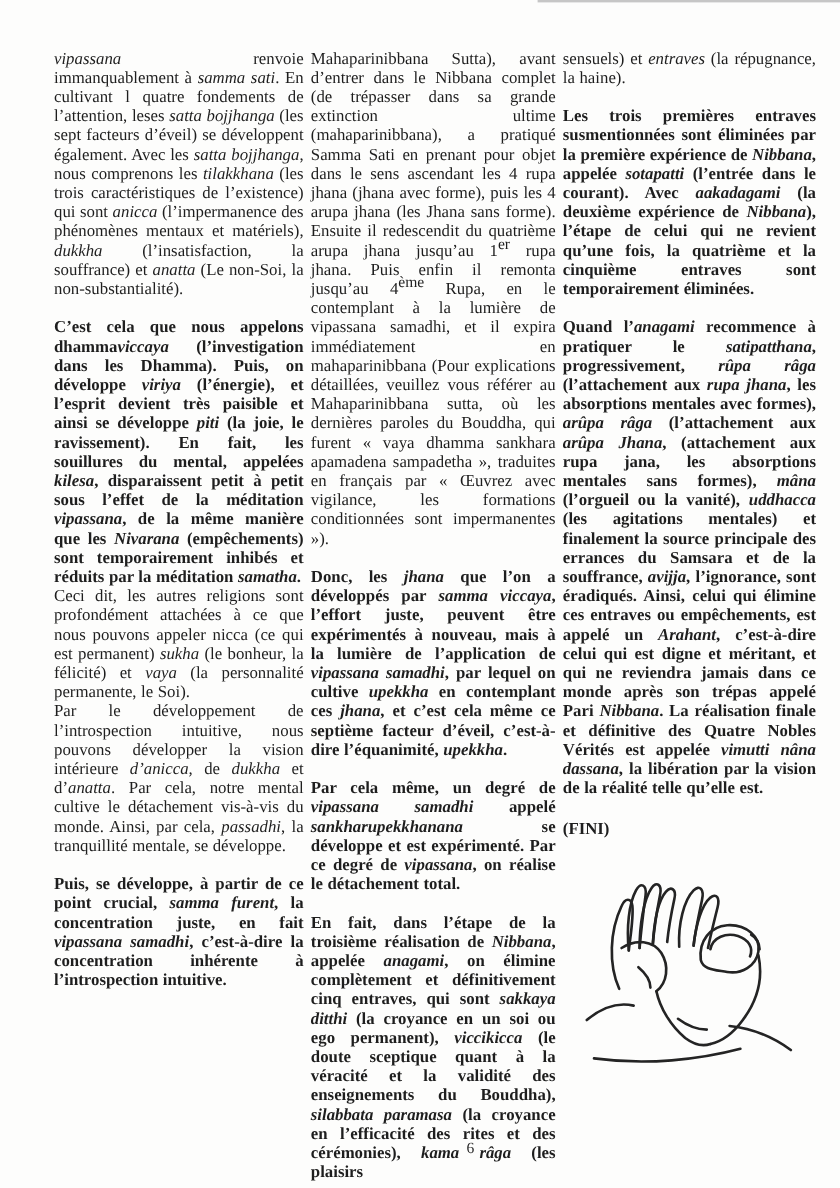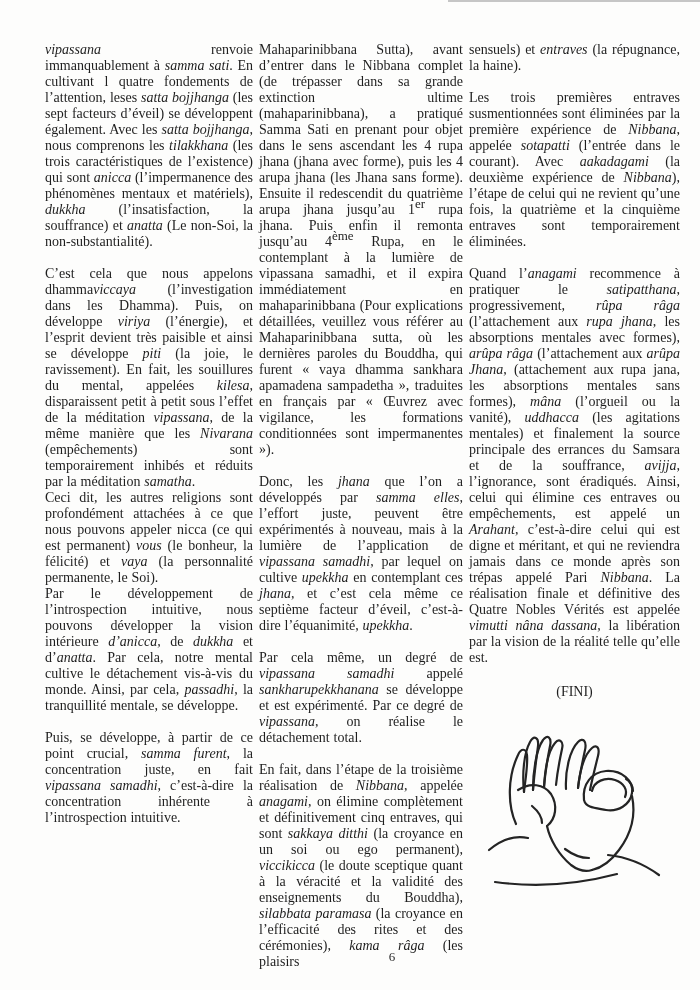--- a/index.html
+++ b/index.html
@@ -29,22 +29,22 @@
   .col-2{width:204px;margin-right:6px;}
   .col-3{width:211px;}
   .para{
     margin:0;
     font-size:14px;
     line-height:16px;
     text-align:justify;
     letter-spacing:0;
     word-spacing:.02em;
   }
-  .para.spaced{margin-top:16px;}
-  .para.center{text-align:center;margin-top:18px;}
+  .para.spaced{margin-top:16px;font-weight:bold;}
+  .para.center{text-align:left;margin-top:18px;}
   .para i{font-style:italic;}
   .para sup{font-size:13px;line-height:0;vertical-align:super;}
   .illustration-wrap{
     margin-top:28px;
     text-align:center;
   }
   .page-number{
     position:absolute;
     left:352px;top:949px;width:80px;
     text-align:center;
@@ -57,29 +57,29 @@
 
 <div class="page">
 
   <div class="top-scan-line"></div>
 
   <div class="columns">
     <div class="col col-1">
       <div class="para-wrap">
           <p class="para"><i>vipassana</i> renvoie immanquablement à <i>samma sati</i>. En cultivant l quatre fondements de l’attention, leses <i>satta bojjhanga</i> (les sept facteurs d’éveil) se développent également. Avec les <i>satta bojjhanga</i>, nous comprenons les <i>tilakkhana</i> (les trois caractéristiques de l’existence) qui sont <i>anicca</i> (l’impermanence des phénomènes mentaux et matériels), <i>dukkha</i> (l’insatisfaction, la souffrance) et <i>anatta</i> (Le non-Soi, la non-substantialité).</p>
           <p class="para spaced">C’est cela que nous appelons dhamma<i>viccaya</i> (l’investigation dans les Dhamma). Puis, on développe <i>viriya</i> (l’énergie), et l’esprit devient très paisible et ainsi se développe <i>piti</i> (la joie, le ravissement). En fait, les souillures du mental, appelées <i>kilesa</i>, disparaissent petit à petit sous l’effet de la méditation <i>vipassana</i>, de la même manière que les <i>Nivarana</i> (empêchements) sont temporairement inhibés et réduits par la méditation <i>samatha</i>.</p>
-          <p class="para">Ceci dit, les autres religions sont profondément attachées à ce que nous pouvons appeler nicca (ce qui est permanent) <i>vous</i> (le bonheur, la félicité) et <i>vaya</i> (la personnalité permanente, le Soi).</p>
+          <p class="para">Ceci dit, les autres religions sont profondément attachées à ce que nous pouvons appeler nicca (ce qui est permanent) <i>sukha</i> (le bonheur, la félicité) et <i>vaya</i> (la personnalité permanente, le Soi).</p>
           <p class="para">Par le développement de l’introspection intuitive, nous pouvons développer la vision intérieure <i>d’anicca,</i> de <i>dukkha</i> et d’<i>anatta</i>. Par cela, notre mental cultive le détachement vis-à-vis du monde. Ainsi, par cela, <i>passadhi</i>, la tranquillité mentale, se développe.</p>
           <p class="para spaced">Puis, se développe, à partir de ce point crucial, <i>samma furent</i>, la concentration juste, en fait <i>vipassana samadhi</i>, c’est-à-dire la concentration inhérente à l’introspection intuitive.</p>
         </div>
     </div>
     <div class="col col-2">
       <div class="para-wrap">
           <p class="para">Mahaparinibbana Sutta), avant d’entrer dans le Nibbana complet (de trépasser dans sa grande extinction ultime (mahaparinibbana), a pratiqué Samma Sati en prenant pour objet dans le sens ascendant les 4 rupa jhana (jhana avec forme), puis les 4 arupa jhana (les Jhana sans forme). Ensuite il redescendit du quatrième arupa jhana jusqu’au 1<sup>er</sup> rupa jhana. Puis enfin il remonta jusqu’au 4<sup>ème</sup> Rupa, en le contemplant à la lumière de vipassana samadhi, et il expira immédiatement en mahaparinibbana (Pour explications détaillées, veuillez vous référer au Mahaparinibbana sutta, où les dernières paroles du Bouddha, qui furent « vaya dhamma sankhara apamadena sampadetha », traduites en français par « Œuvrez avec vigilance, les formations conditionnées sont impermanentes »).</p>
-          <p class="para spaced">Donc, les <i>jhana</i> que l’on a développés par <i>samma elles</i>, l’effort juste, peuvent être expérimentés à nouveau, mais à la lumière de l’application de <i>vipassana samadhi</i>, par lequel on cultive <i>upekkha</i> en contemplant ces <i>jhana</i>, et c’est cela même ce septième facteur d’éveil, c’est-à-dire l’équanimité, <i>upekkha</i>.</p>
+          <p class="para spaced">Donc, les <i>jhana</i> que l’on a développés par <i>samma viccaya</i>, l’effort juste, peuvent être expérimentés à nouveau, mais à la lumière de l’application de <i>vipassana samadhi</i>, par lequel on cultive <i>upekkha</i> en contemplant ces <i>jhana</i>, et c’est cela même ce septième facteur d’éveil, c’est-à-dire l’équanimité, <i>upekkha</i>.</p>
           <p class="para spaced">Par cela même, un degré de <i>vipassana samadhi</i> appelé <i>sankharupekkhanana</i> se développe et est expérimenté. Par ce degré de <i>vipassana</i>, on réalise le détachement total.</p>
           <p class="para spaced">En fait, dans l’étape de la troisième réalisation de <i>Nibbana</i>, appelée <i>anagami</i>, on élimine complètement et définitivement cinq entraves, qui sont <i>sakkaya ditthi</i> (la croyance en un soi ou ego permanent), <i>viccikicca</i> (le doute sceptique quant à la véracité et la validité des enseignements du Bouddha), <i>silabbata paramasa</i> (la croyance en l’efficacité des rites et des cérémonies), <i>kama râga</i> (les plaisirs</p>
         </div>
     </div>
     <div class="col col-3">
       <div class="para-wrap">
           <p class="para">sensuels) et <i>entraves</i> (la répugnance, la haine).</p>
           <p class="para spaced">Les trois premières entraves susmentionnées sont éliminées par la première expérience de <i>Nibbana</i>, appelée <i>sotapatti</i> (l’entrée dans le courant). Avec <i>aakadagami</i> (la deuxième expérience de <i>Nibbana</i>), l’étape de celui qui ne revient qu’une fois, la quatrième et la cinquième entraves sont temporairement éliminées.</p>
           <p class="para spaced">Quand l’<i>anagami</i> recommence à pratiquer le <i>satipatthana</i>, progressivement, <i>rûpa râga</i> (l’attachement aux <i>rupa jhana</i>, les absorptions mentales avec formes), <i>arûpa râga</i> (l’attachement aux <i>arûpa Jhana</i>, (attachement aux rupa jana, les absorptions mentales sans formes), <i>mâna</i> (l’orgueil ou la vanité), <i>uddhacca</i> (les agitations mentales) et finalement la source principale des errances du Samsara et de la souffrance, <i>avijja</i>, l’ignorance, sont éradiqués. Ainsi, celui qui élimine ces entraves ou empêchements, est appelé un <i>Arahant</i>, c’est-à-dire celui qui est digne et méritant, et qui ne reviendra jamais dans ce monde après son trépas appelé Pari <i>Nibbana</i>. La réalisation finale et définitive des Quatre Nobles Vérités est appelée <i>vimutti nâna dassana</i>, la libération par la vision de la réalité telle qu’elle est.</p>
           <p class="para spaced center">(FINI)</p>

